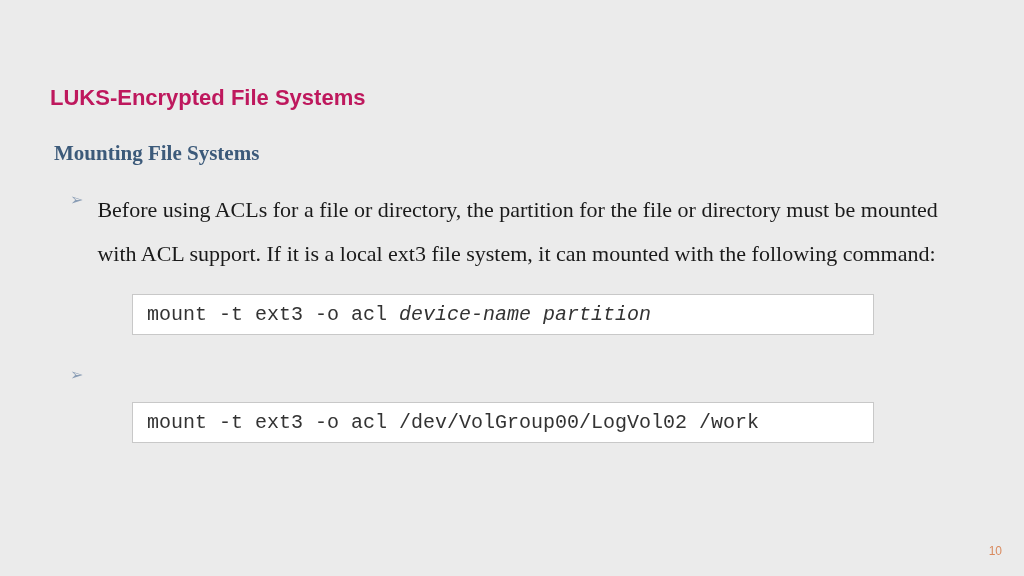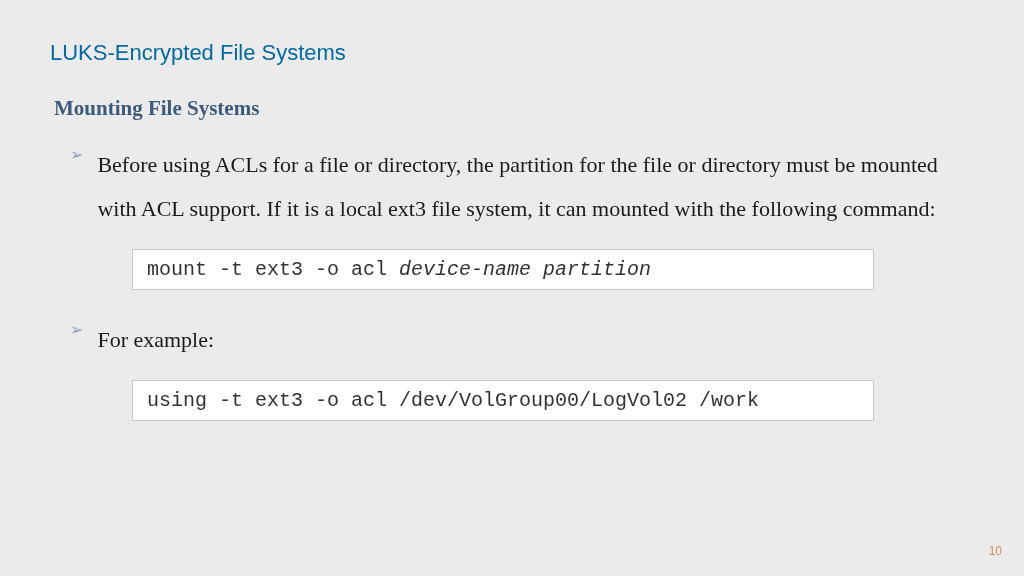--- a/index.html
+++ b/index.html
@@ -6,24 +6,25 @@
     body {
       width: 1024px;
       height: 576px;
       background: #ebebeb;
       font-family: Georgia, 'Times New Roman', serif;
       position: relative;
       padding: 40px 50px;
     }
     .page-title {
       font-family: Arial, Helvetica, sans-serif;
-      font-weight: normal;
+      font-weight: bold;
       font-size: 22px;
-      color: #0369a1;
+      color: #be185d;
       margin-bottom: 30px;
+      margin-top: 45px;
     }
     .section-title {
       font-family: Georgia, 'Times New Roman', serif;
       font-weight: bold;
       font-size: 21px;
       color: #3c5a7a;
       margin-left: 4px;
       margin-bottom: 22px;
     }
     .bullet-item {
@@ -79,20 +80,19 @@
   <span class="bullet-arrow">➢</span>
   <span class="bullet-text">Before using ACLs for a file or directory, the partition for the file or directory must be mounted with ACL support. If it is a local ext3 file system, it can mounted with the following command:</span>
 </div>
 
 <div class="code-box">
   <span>mount -t ext3 -o acl </span><span class="italic">device-name partition</span>
 </div>
 
 <div class="bullet-item">
   <span class="bullet-arrow">➢</span>
-  <span class="bullet-text">For example:</span>
 </div>
 
 <div class="code-box">
-  <span>using -t ext3 -o acl /dev/VolGroup00/LogVol02 /work</span>
+  <span>mount -t ext3 -o acl /dev/VolGroup00/LogVol02 /work</span>
 </div>
 
 <div class="page-number">10</div>
 
 </body></html>

